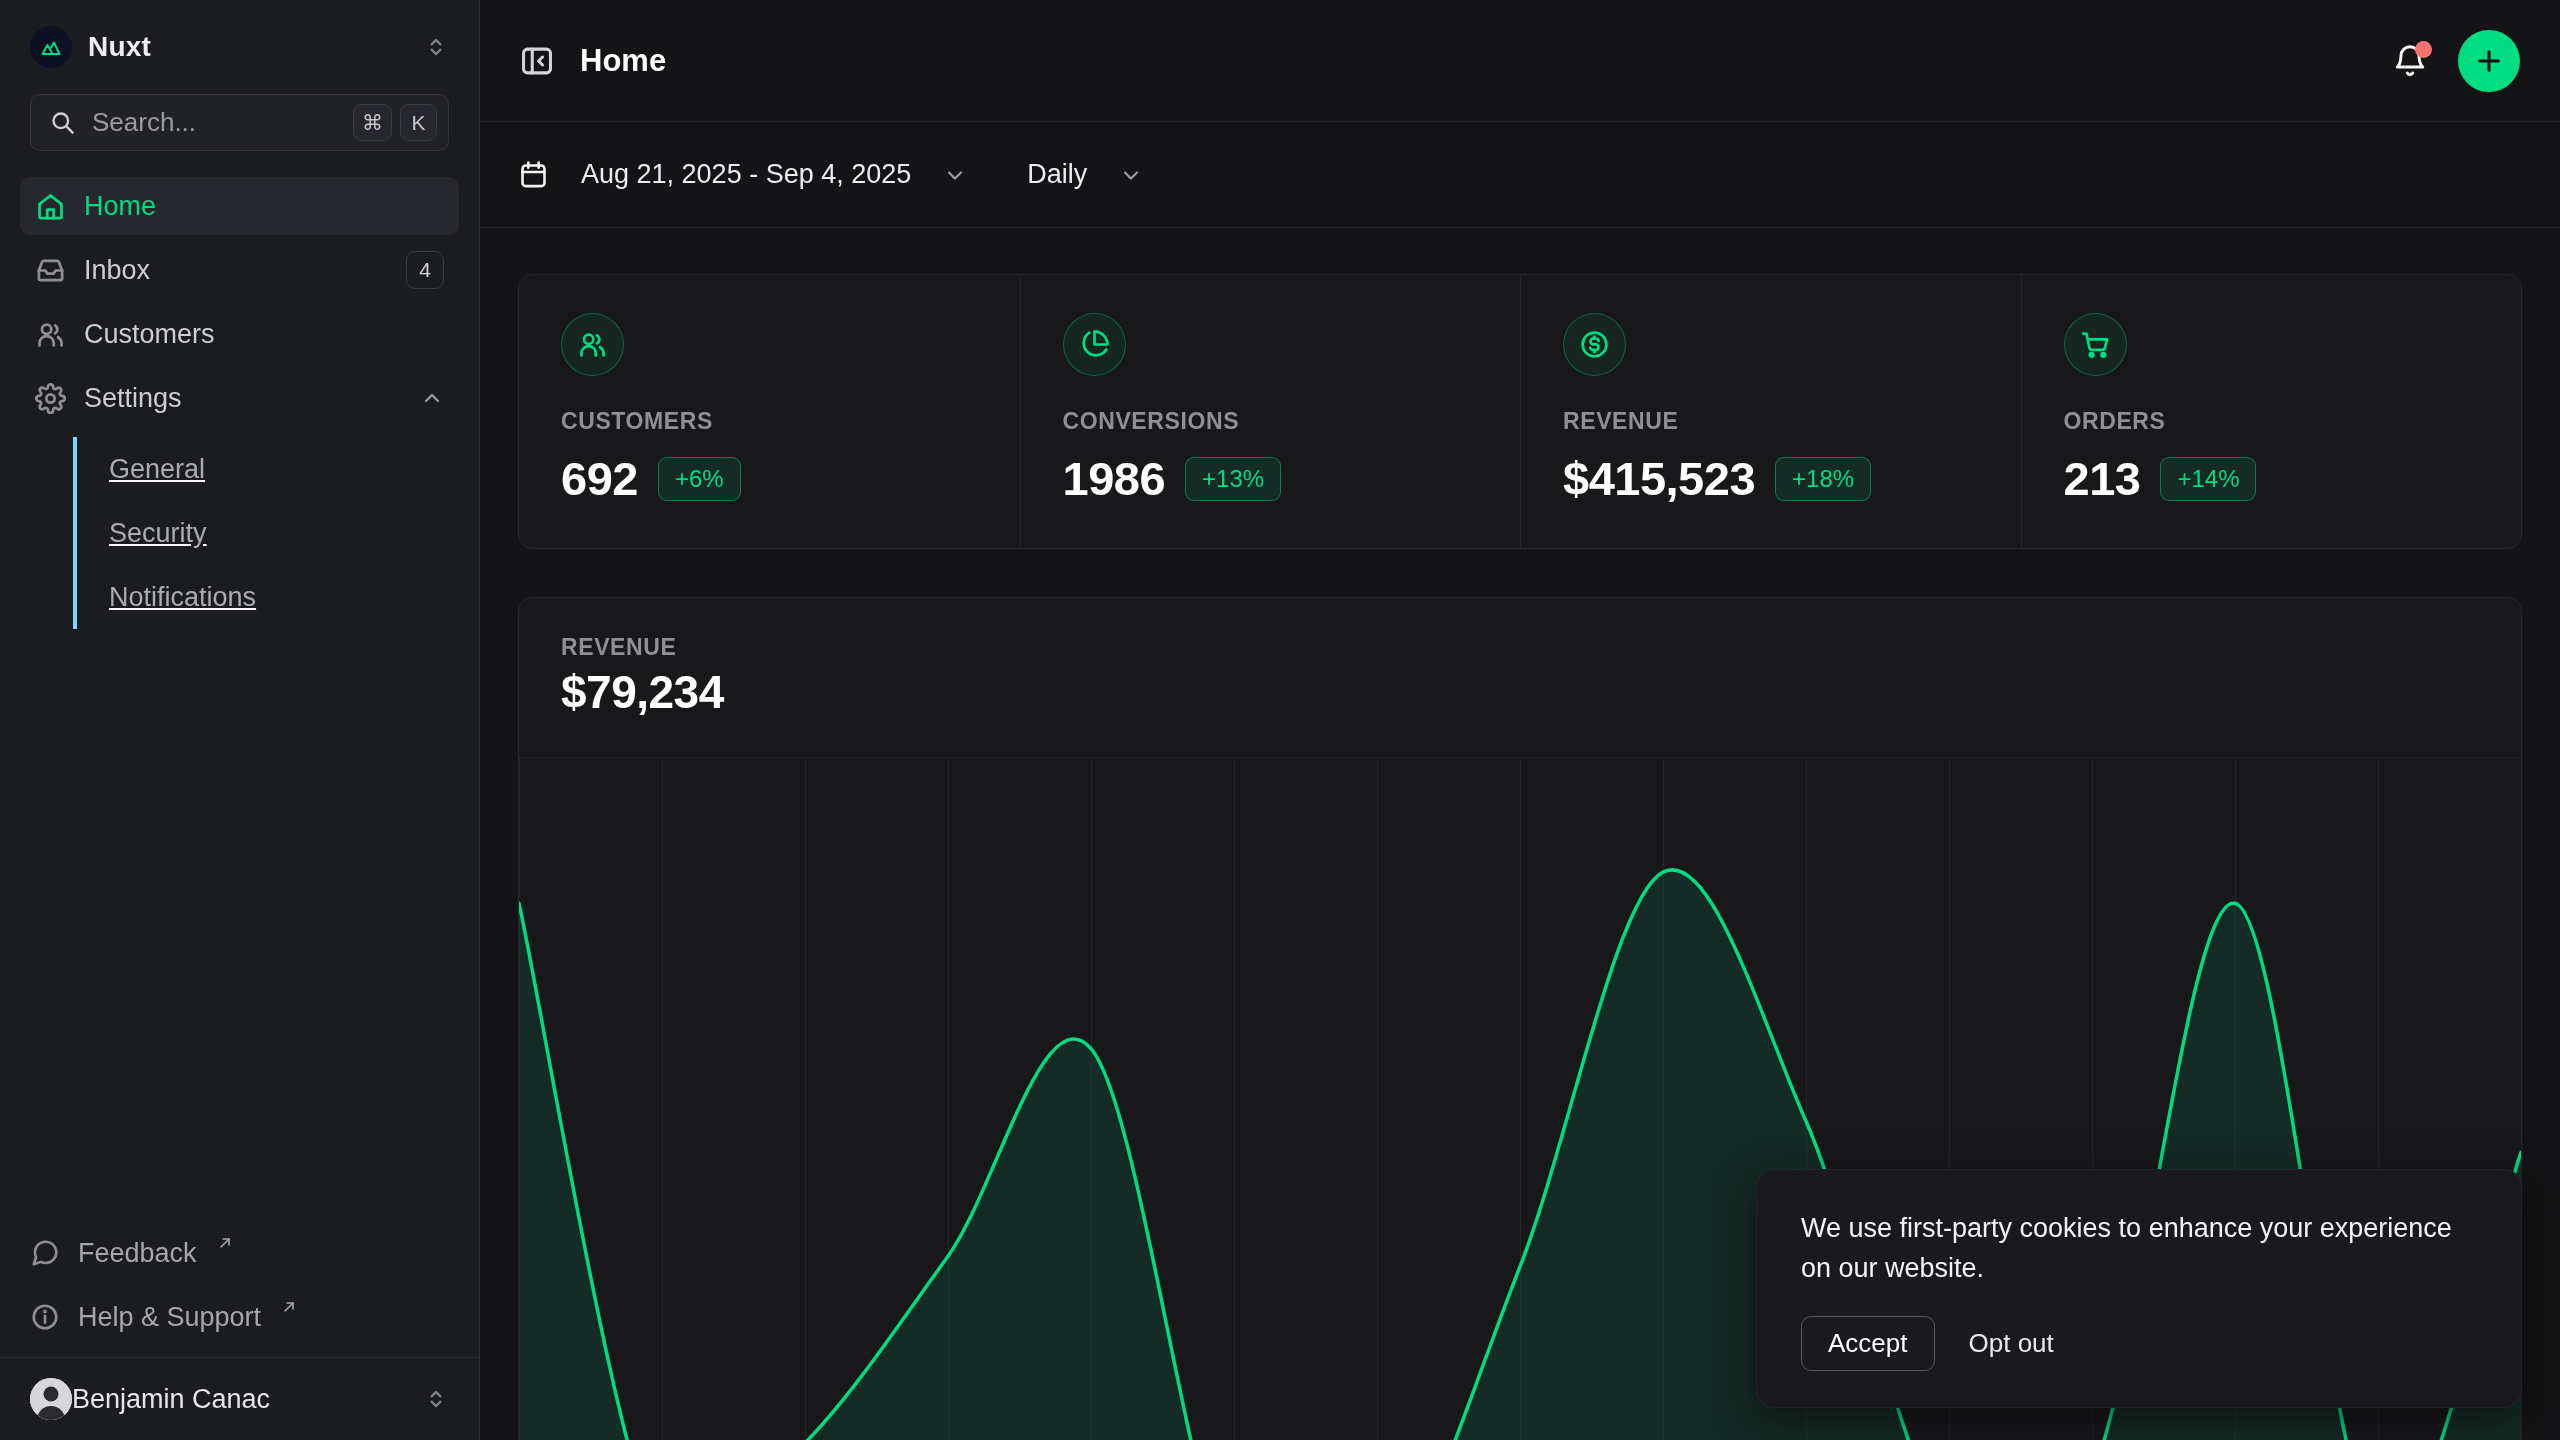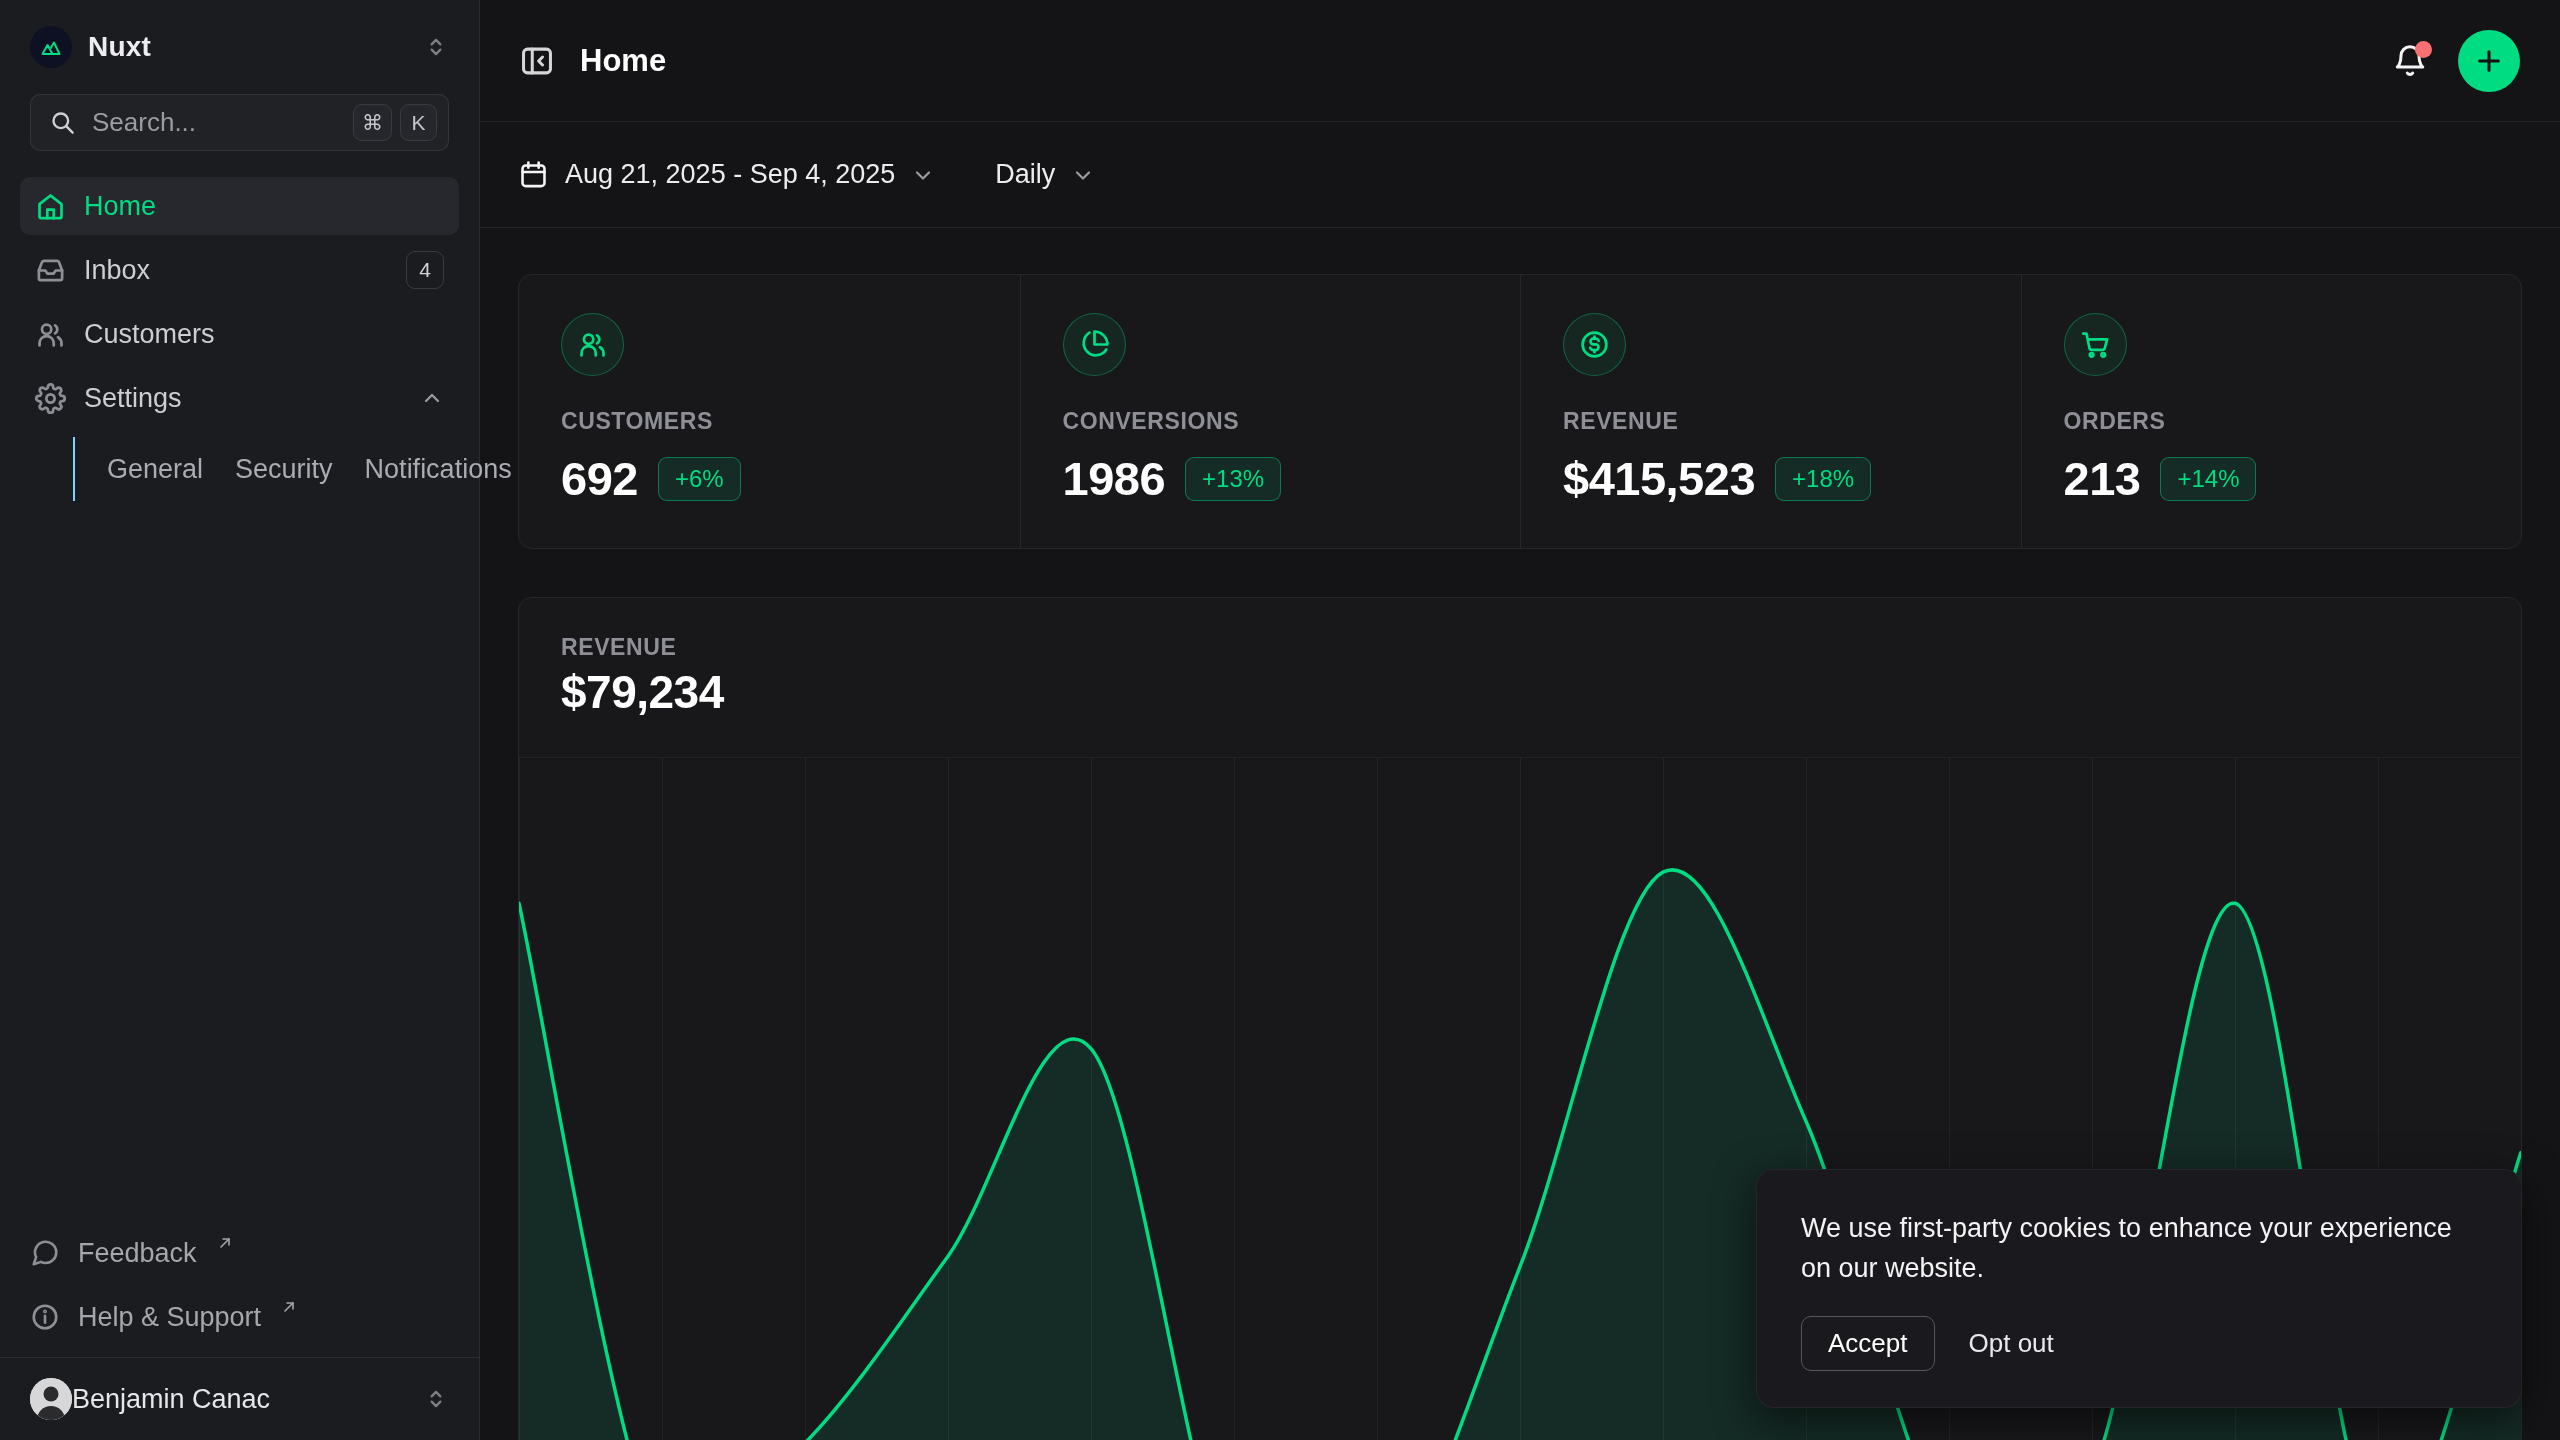--- a/index.html
+++ b/index.html
@@ -47,22 +47,22 @@
   .nav-item .nav-icon { color:#8E8F96; display:grid; place-items:center; }
   .nav-item.active { background:#27282D; color:#00DC82; }
   .nav-item.active .nav-icon { color:#00DC82; }
   .count-badge {
     margin-left:auto; min-width:38px; height:38px;
     border:1px solid #3A3B41; border-radius:9px;
     display:grid; place-items:center; font-size:21px; color:#D2D3D7; padding:0 9px;
   }
   .nav-item .trailing-chevron { margin-left:auto; color:#9B9CA3; }
   .subnav {
-    margin:4px 0 0 53px; border-left:2px solid #7dd3fc;
-    display:flex; flex-direction:row;
+    margin:4px 0 0 53px; border-left:4px solid #7dd3fc;
+    display:flex; flex-direction:column;text-decoration:underline;
   }
   .subnav-item {
     height:64px; display:flex; align-items:center; padding-left:32px;
     font-size:27px; color:#ABACB3; cursor:pointer;
   }
 
   .sidebar-spacer { flex:1; }
   .sidebar-links { margin:0 30px 12px 30px; display:flex; flex-direction:column; gap:8px; }
   .side-link { height:56px; display:flex; align-items:center; gap:18px; font-size:27px; color:#A6A7AD; cursor:pointer; }
   .side-link .nav-icon { color:#8E8F96; }
@@ -94,21 +94,21 @@
   .add-btn {
     width:62px; height:62px; border-radius:50%; border:none; background:#00DC82;
     display:grid; place-items:center; color:#121316; cursor:pointer;
   }
 
   .toolbar {
     height:106px; min-height:106px; border-bottom:1px solid rgba(255,255,255,0.07);
     display:flex; align-items:center; padding:0 38px; gap:14px;
   }
   .range-btn, .granularity-btn {
-    display:flex; align-items:center; gap:16px; background:none; border:none;
+    display:flex; align-items:center; gap:32px; background:none; border:none;
     color:#EDEDF0; font-size:27px; font-weight:500; cursor:pointer;
     font-family:"Liberation Sans", sans-serif;
   }
   .granularity-btn { margin-left:46px;text-align:right; }
   .chev-down { color:#9B9CA3; }
 
   .content { flex:1; padding:46px 38px 0 38px; overflow:hidden; }
 
   .stats-grid {
     border:1px solid #26272C; border-radius:14px; background:#18181B;

